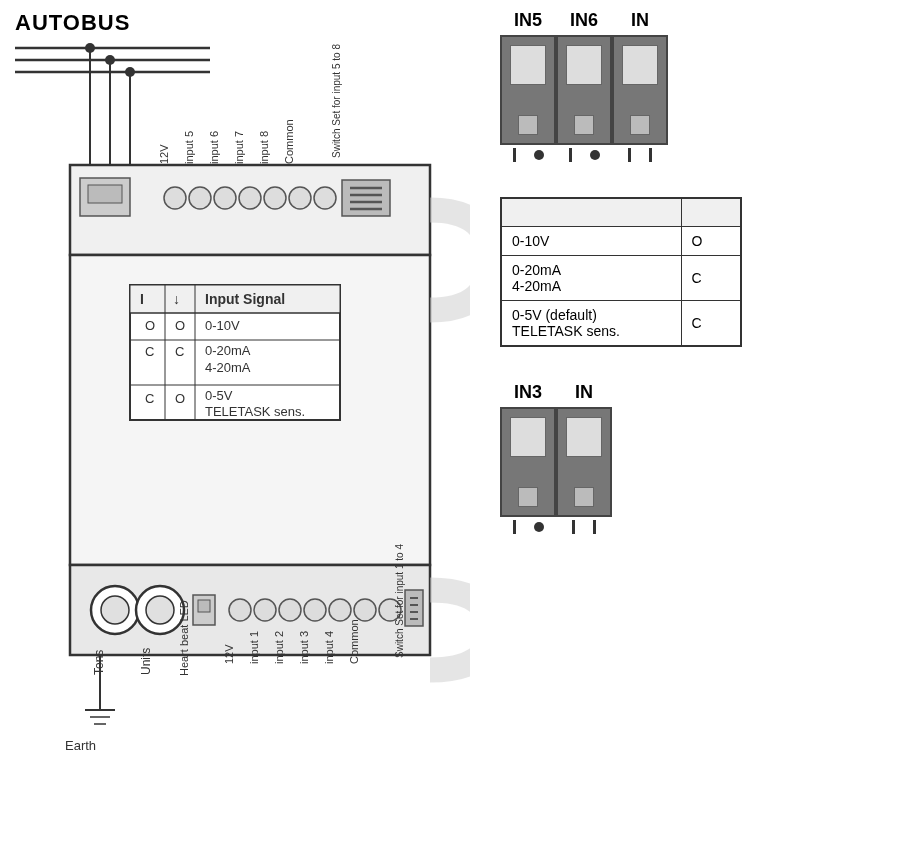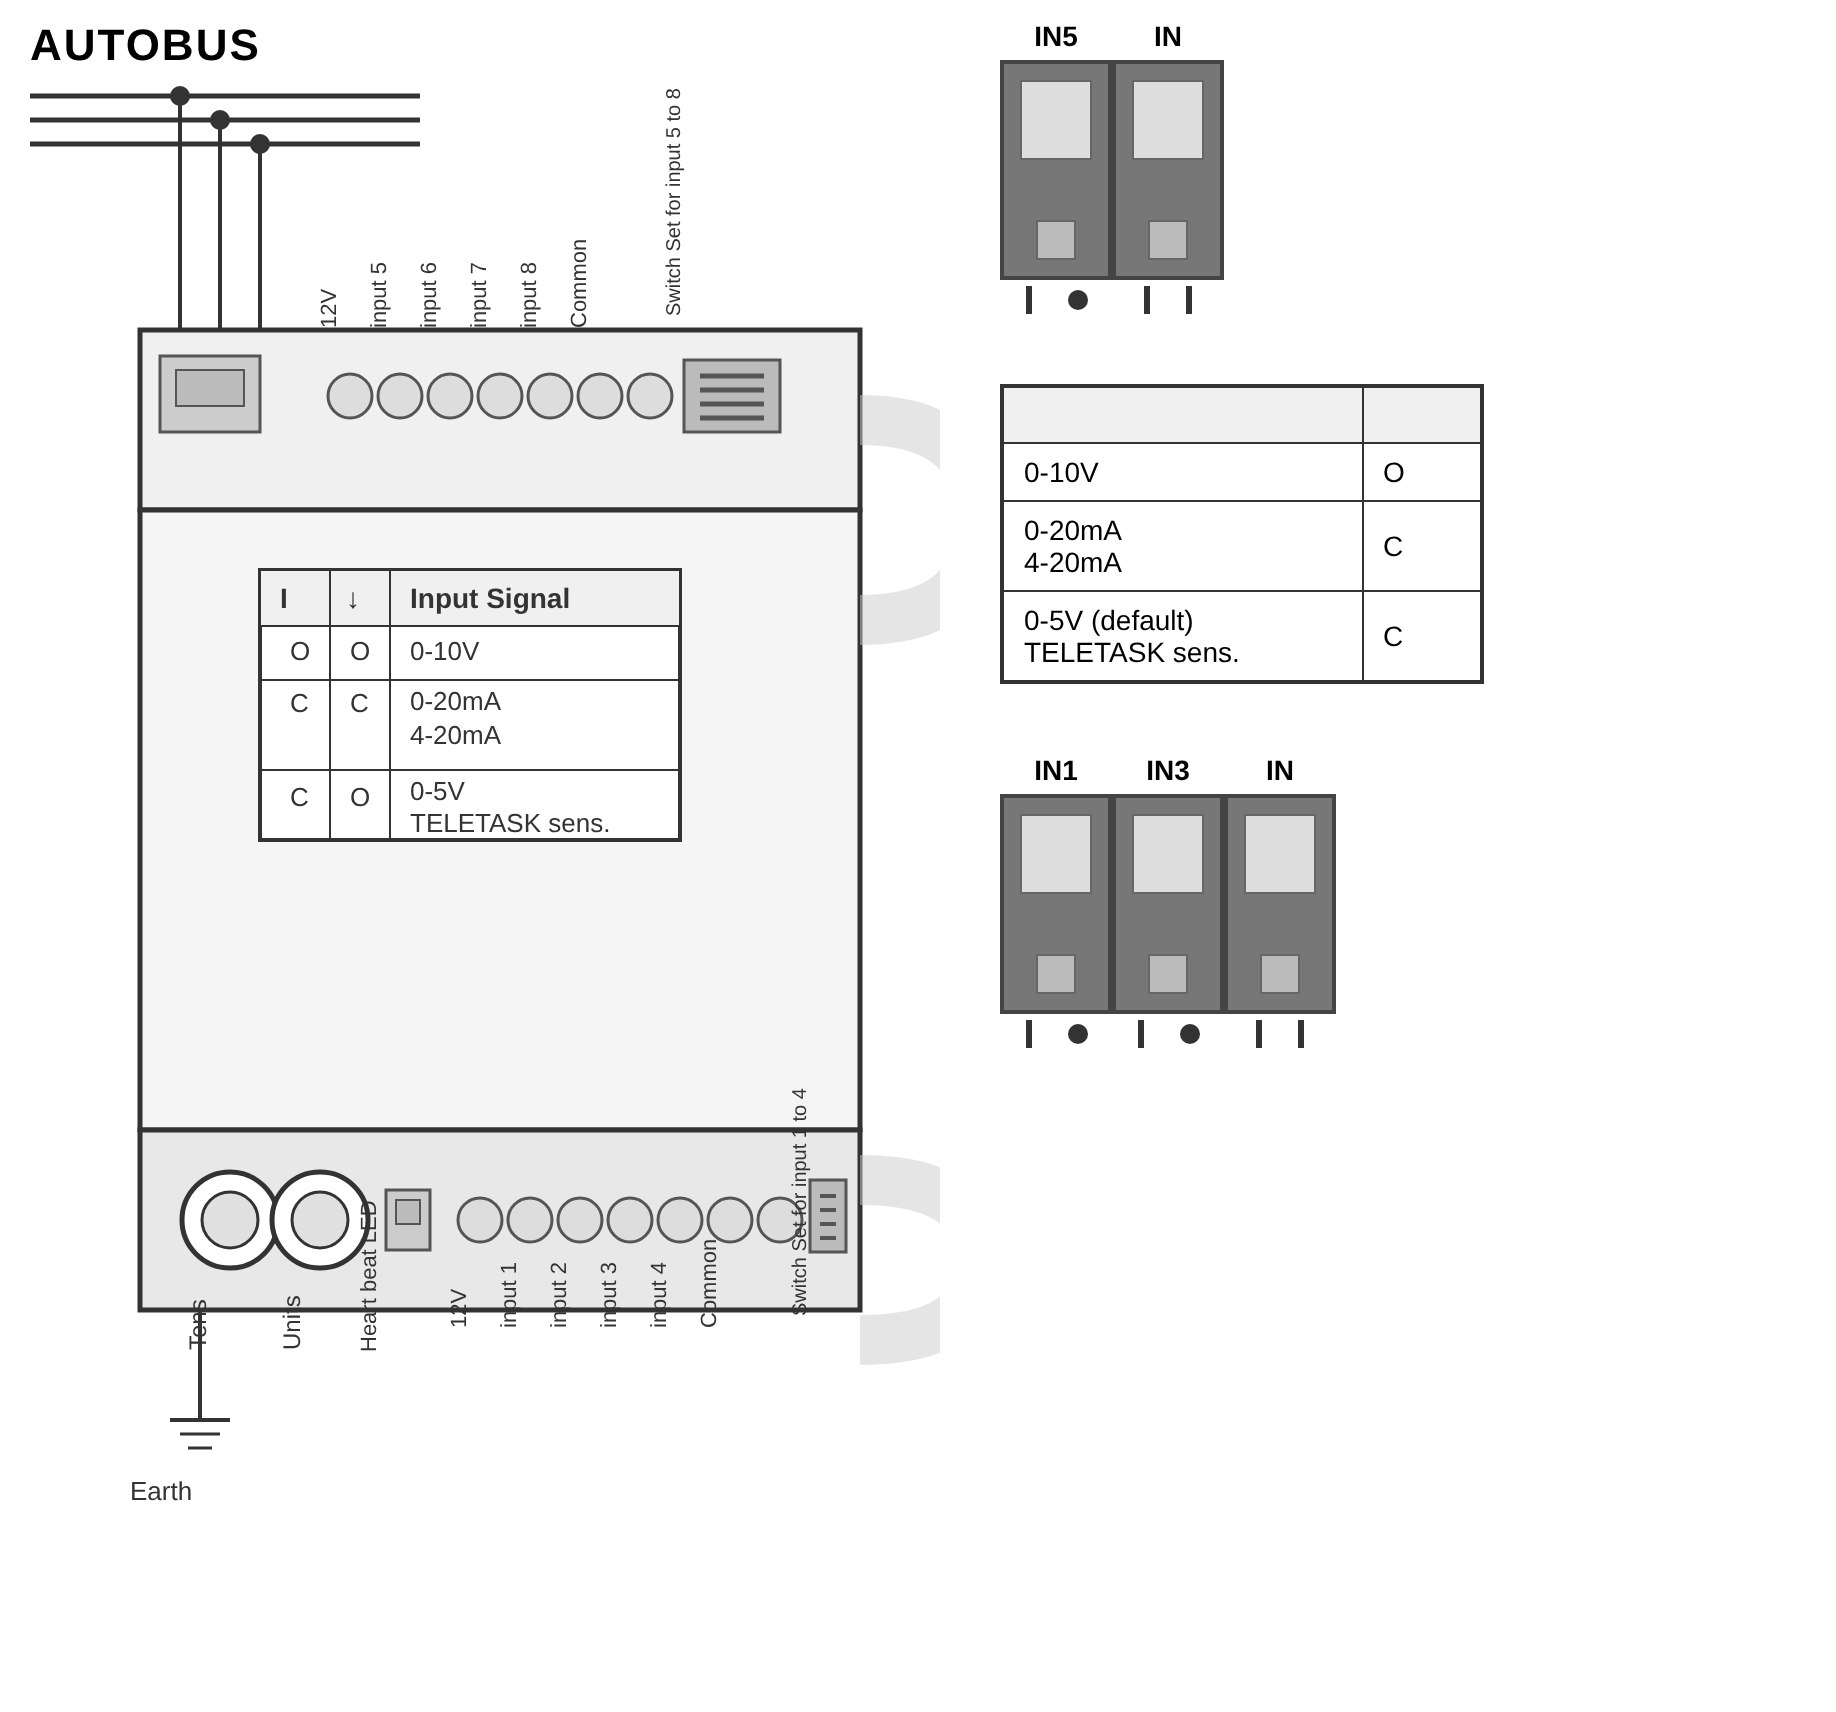--- a/index.html
+++ b/index.html
@@ -44,21 +44,21 @@
       gap: 15px;
       padding-left: 10px;
       padding-top: 0;
     }
     .switch-item {
       display: flex;
       flex-direction: column;
       align-items: center;
     }
     .switch-label {
-      font-size: 14px;
+      font-size: 18px;
       font-weight: bold;
       margin-bottom: 4px;
     }
 
     
     .config-table {
       border-collapse: collapse;
       border: 2px solid #333;
       background: #fff;
       font-size: 14px;
@@ -223,20 +223,31 @@
     </svg>
 
   </div>
 
   <div class="right-panel">
 
     <div style="margin-top:0;">
       <div style="display:flex; gap:0; align-items:flex-end;">
         <div class="switch-item">
           <div class="switch-label">IN5</div>
+          <div style="width:56px;height:110px;background:#777;border:2px solid #444;display:flex;flex-direction:column;align-items:center;justify-content:space-between;padding:8px 5px;">
+            <div style="width:36px;height:40px;background:#ddd;border:1.5px solid #666;"></div>
+            <div style="width:20px;height:20px;background:#bbb;border:1.5px solid #666;"></div>
+          </div>
+          <div style="display:flex;gap:18px;margin-top:3px;">
+            <div style="width:3px;height:14px;background:#333;"></div>
+            <div style="width:10px;height:10px;background:#333;border-radius:50%;margin-top:2px;"></div>
+          </div>
+        </div>
+        <div class="switch-item">
+          <div class="switch-label">IN6</div>
           <div style="width:56px;height:110px;background:#777;border:2px solid #444;display:flex;flex-direction:column;align-items:center;justify-content:space-between;padding:8px 5px;">
             <div style="width:36px;height:40px;background:#ddd;border:1.5px solid #666;"></div>
             <div style="width:20px;height:20px;background:#bbb;border:1.5px solid #666;"></div>
           </div>
           <div style="display:flex;gap:18px;margin-top:3px;">
             <div style="width:3px;height:14px;background:#333;"></div>
             <div style="width:10px;height:10px;background:#333;border-radius:50%;margin-top:2px;"></div>
           </div>
         </div>
         <div class="switch-item">
@@ -274,31 +285,20 @@
             <td>0-5V (default)<br>TELETASK sens.</td>
             <td>C</td>
           </tr>
         </tbody>
       </table>
     </div>
 
     <div style="margin-top:20px;">
       <div style="display:flex; gap:0; align-items:flex-end;">
         <div class="switch-item">
-          <div class="switch-label">IN1</div>
-          <div style="width:56px;height:110px;background:#777;border:2px solid #444;display:flex;flex-direction:column;align-items:center;justify-content:space-between;padding:8px 5px;">
-            <div style="width:36px;height:40px;background:#ddd;border:1.5px solid #666;"></div>
-            <div style="width:20px;height:20px;background:#bbb;border:1.5px solid #666;"></div>
-          </div>
-          <div style="display:flex;gap:18px;margin-top:3px;">
-            <div style="width:3px;height:14px;background:#333;"></div>
-            <div style="width:10px;height:10px;background:#333;border-radius:50%;margin-top:2px;"></div>
-          </div>
-        </div>
-        <div class="switch-item">
           <div class="switch-label">IN3</div>
           <div style="width:56px;height:110px;background:#777;border:2px solid #444;display:flex;flex-direction:column;align-items:center;justify-content:space-between;padding:8px 5px;">
             <div style="width:36px;height:40px;background:#ddd;border:1.5px solid #666;"></div>
             <div style="width:20px;height:20px;background:#bbb;border:1.5px solid #666;"></div>
           </div>
           <div style="display:flex;gap:18px;margin-top:3px;">
             <div style="width:3px;height:14px;background:#333;"></div>
             <div style="width:10px;height:10px;background:#333;border-radius:50%;margin-top:2px;"></div>
           </div>
         </div>

